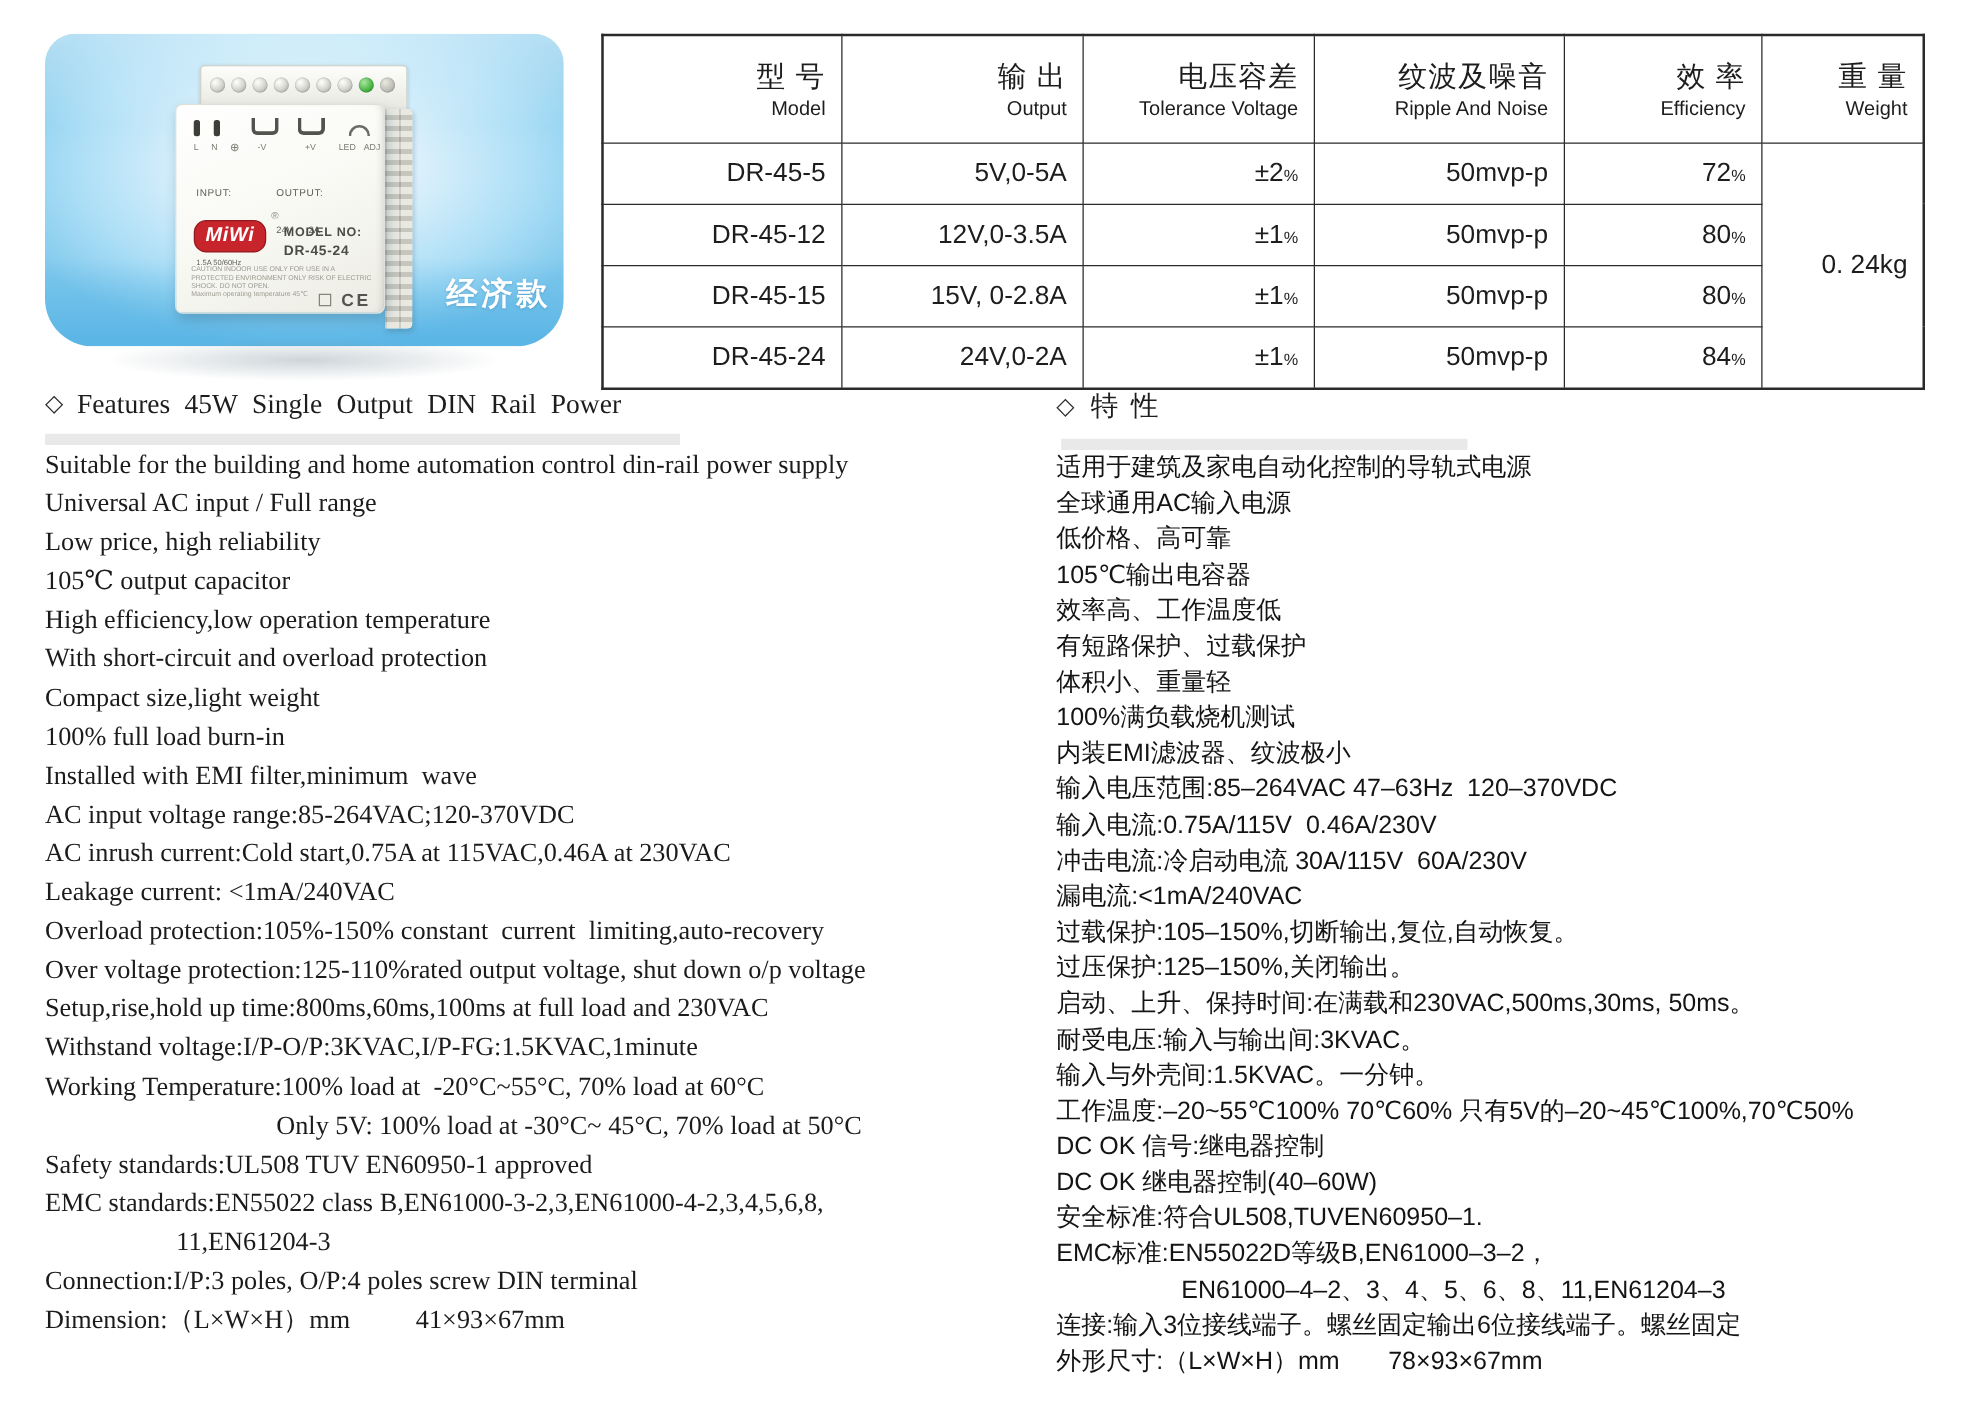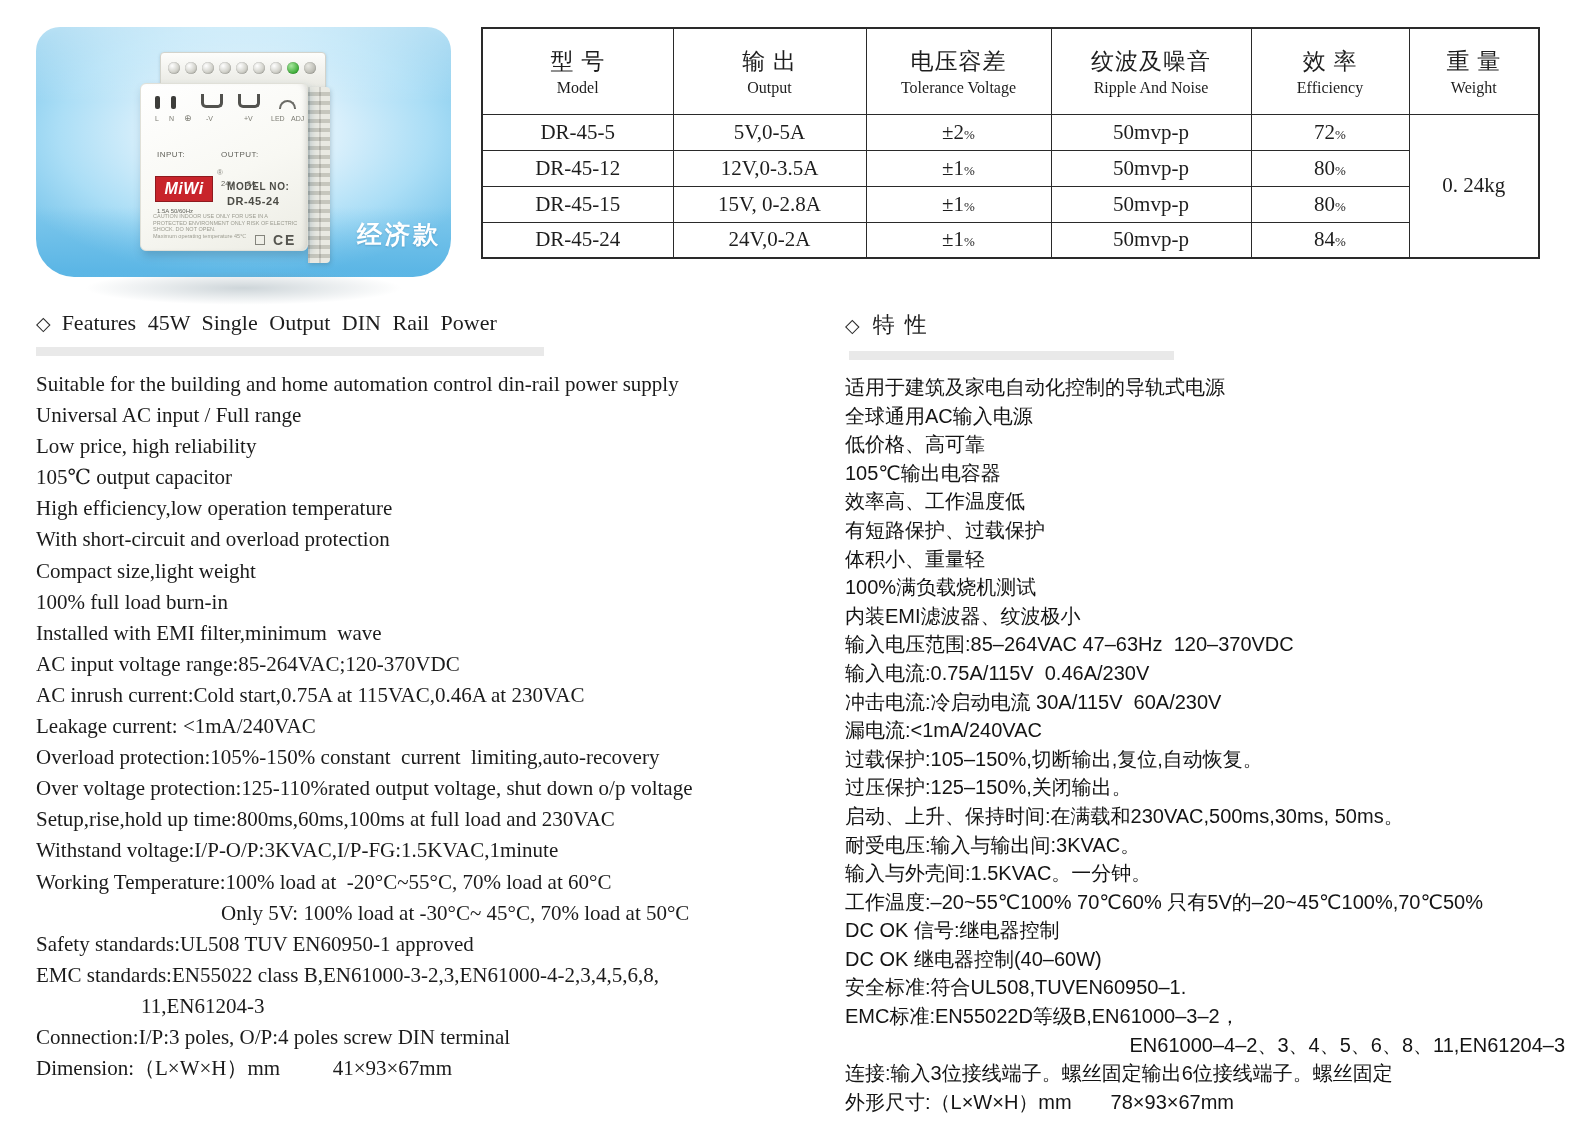--- a/index.html
+++ b/index.html
@@ -52,21 +52,21 @@
   .slot { position:absolute; width:5px; height:13px; background:#3d3d3a; border-radius:2px; top:12px; }
   .clamp { position:absolute; top:10px; width:22px; height:14px; border:3px solid #52524e; border-top:none; border-radius:0 0 5px 5px; }
   .adj-arc { position:absolute; top:16px; left:138px; width:17px; height:9px; border:2px solid #6b6b66; border-bottom:none; border-radius:9px 9px 0 0; }
   .tlabel { position:absolute; top:31px; font-size:7px; letter-spacing:0; color:#7c7c73; white-space:pre; }
   .blk { position:absolute; font-size:8px; color:#5f5f58; white-space:pre; }
   .blk .b-title { font-size:8px; letter-spacing:.5px; }
   .blk .b-line { font-size:7.5px; margin-top:2px; }
   .blk .b-line.small { font-size:6px; }
   .miwi-logo {
     position:absolute; left:14px; top:92px; width:58px; height:26px;
-    background:#c8242b; border:1px solid #8e1a1f; border-radius:0;
+    background:#c8242b; border:1px solid #8e1a1f; border-radius:10px;
     display:flex; align-items:center; justify-content:center;
     color:#fff; font-size:16px; font-weight:bold; font-style:italic; letter-spacing:.5px;
   }
   .reg-mark { position:absolute; left:76px; top:84px; font-size:8px; color:#8a8a82; }
   .model-blk { position:absolute; left:86px; top:97px; color:#4c4c46; font-weight:bold; }
   .model-blk .m1 { font-size:10px; letter-spacing:.6px; }
   .model-blk .m2 { font-size:11px; margin-top:3px; letter-spacing:.6px; }
   .caution-blk { position:absolute; left:12px; top:129px; }
   .fline-caution { font-size:5.5px; line-height:6.6px; color:#9b9b90; white-space:pre; }
   .ce-row { position:absolute; left:114px; top:148px; display:flex; align-items:center; gap:8px; }
@@ -77,42 +77,42 @@
     font-family:"Liberation Sans","DejaVu Sans",sans-serif;
     font-size:25px; font-weight:600; letter-spacing:3px; text-shadow:0 1px 2px rgba(60,120,160,.4);
   }
 
   
   .spec-table {
     position:absolute; left:481px; top:27px; border-collapse:collapse; table-layout:fixed;
     border:2px solid #2a2a2a;
   }
   .spec-table th, .spec-table td {
-    border:1px solid #2a2a2a; text-align:center; vertical-align:middle;
-    font-family:Liberation Serif, serif; color:#1d1d1d; padding:0;
+    border:1px solid #2a2a2a; text-align:right; vertical-align:middle;
+    font-family:Liberation Sans, sans-serif; color:#1d1d1d; padding:12px;
   }
   .spec-table th { height:86px; font-weight:normal; }
   .spec-table td { height:36px; font-size:21px; }
   .h-zh { font-size:23px; letter-spacing:1px; line-height:1.45; }
   .h-en { font-size:16px; line-height:1.2; }
   .unit { font-size:13px; }
   .weight-cell { font-size:23px; }
 
   
   .features { position:absolute; top:310px; }
   .features-en { left:36px;  width:760px; }
   .features-zh { left:845px; width:720px; }
   .f-heading { display:flex; align-items:center; font-weight:normal; }
   .features-en .f-heading { font-size:22px; word-spacing:6px; font-family:"Liberation Serif","DejaVu Serif",serif; }
   .features-zh .f-heading { font-size:22px; letter-spacing:2px; font-family:"Liberation Sans","DejaVu Sans",sans-serif; font-weight:500; }
   .diamond { font-size:19px; margin-right:11px; color:#2a2a2a; font-family:"DejaVu Sans",sans-serif; }
   .hbar { height:9px; background:#e9e9e9; margin-top:11px; }
   .features-en .hbar { width:508px; }
   .features-zh .hbar { width:325px; margin-left:4px; }
-  .flist { margin-top:13px; }
+  .flist { }
   .fline { white-space:pre; }
   .fline-en { font-family:"Liberation Serif","DejaVu Serif",serif; font-size:21px; line-height:31.1px; color:#1b1b1b; }
   .fline-zh { font-family:"Liberation Sans","DejaVu Sans",sans-serif; font-size:20px; line-height:28.6px; color:#141414; font-weight:500; }
 </style>
 </head>
 <body>
 
 <div class="page">
 
   <div class="product-photo">
@@ -304,19 +304,19 @@
         <div class="fline fline-zh">过载保护:105–150%,切断输出,复位,自动恢复。</div>
         <div class="fline fline-zh">过压保护:125–150%,关闭输出。</div>
         <div class="fline fline-zh">启动、上升、保持时间:在满载和230VAC,500ms,30ms, 50ms。</div>
         <div class="fline fline-zh">耐受电压:输入与输出间:3KVAC。</div>
         <div class="fline fline-zh">输入与外壳间:1.5KVAC。一分钟。</div>
         <div class="fline fline-zh">工作温度:–20~55℃100% 70℃60% 只有5V的–20~45℃100%,70℃50%</div>
         <div class="fline fline-zh">DC OK 信号:继电器控制</div>
         <div class="fline fline-zh">DC OK 继电器控制(40–60W)</div>
         <div class="fline fline-zh">安全标准:符合UL508,TUVEN60950–1.</div>
         <div class="fline fline-zh">EMC标准:EN55022D等级B,EN61000–3–2，</div>
-        <div class="fline fline-zh" style="padding-left: 100px; text-align: right;">EN61000–4–2、3、4、5、6、8、11,EN61204–3</div>
+        <div class="fline fline-zh" style="padding-left: 100px;">EN61000–4–2、3、4、5、6、8、11,EN61204–3</div>
         <div class="fline fline-zh">连接:输入3位接线端子。螺丝固定输出6位接线端子。螺丝固定</div>
         <div class="fline fline-zh">外形尺寸:（L×W×H）mm       78×93×67mm</div>
       </div>
   </section>
 
 </div>
 
 </body></html>

